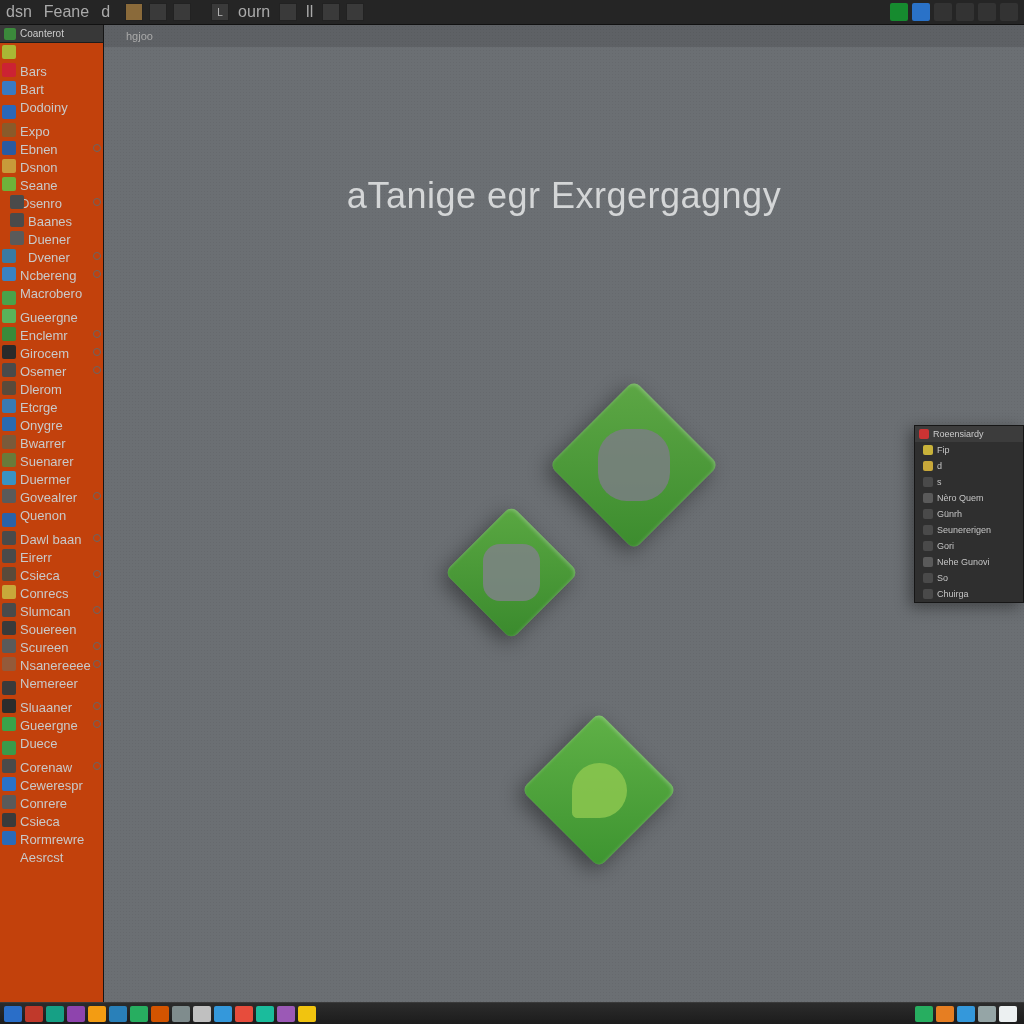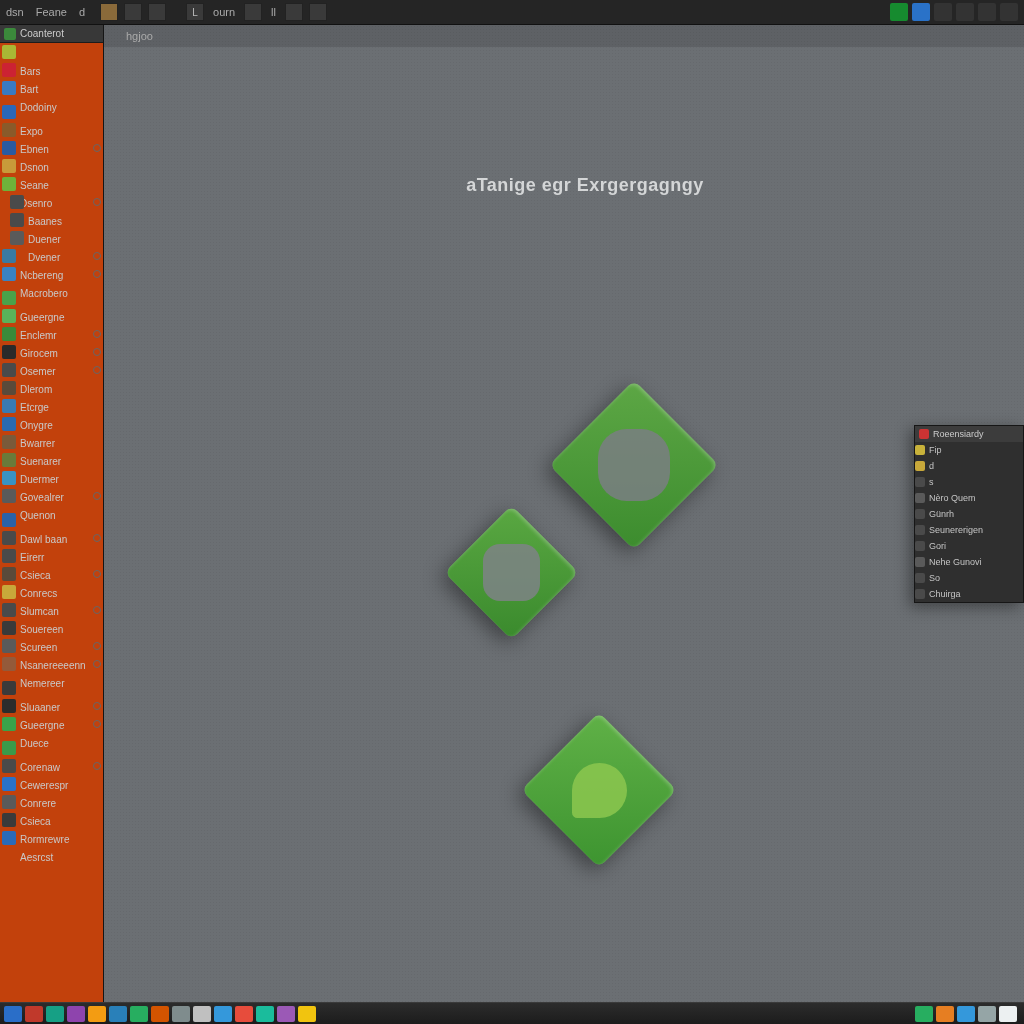--- a/index.html
+++ b/index.html
@@ -1,58 +1,58 @@
 <!DOCTYPE html>
 <html><head>
 <meta charset="utf-8">
 <style>
 * { margin: 0; padding: 0; box-sizing: border-box; user-select: none; }
 html, body { width: 1024px; height: 1024px; overflow: hidden; background: #1a1a1a; font-family: -apple-system, "Segoe UI", sans-serif; font-size: 11px; color: #bbb; }
 
 
 #topbar { position: absolute; top: 0; left: 0; right: 0; height: 25px; background: #252525; display: flex; align-items: center; padding: 0 6px; border-bottom: 1px solid #111; }
-#topbar .menu-item { margin-right: 12px; font-size: 11px; color: #aaa; cursor: pointer; }
+#topbar .menu-item { margin-right: 12px; font-size: 16px; color: #aaa; cursor: pointer; }
 #topbar .tool-btn { width: 18px; height: 18px; margin: 0 3px; background: #3a3a3a; border: 1px solid #222; cursor: pointer; display: flex; align-items: center; justify-content: center; font-size: 10px; }
 #topbar .spacer { flex: 1; }
 #topbar .tray-btn { width: 18px; height: 18px; margin-left: 4px; background: #333; cursor: pointer; border-radius: 2px; }
 .tray-green { background: #168b2f !important; }
 .tray-blue { background: #2a72c8 !important; }
 
 
 #left-panel { position: absolute; top: 25px; left: 0; bottom: 22px; width: 104px; background: #c2410c; border-right: 1px solid #151515; overflow: hidden; }
 .panel-header { height: 18px; background: #383838; display: flex; align-items: center; padding: 0 4px; font-size: 10px; color: #ccc; border-bottom: 1px solid #1c1c1c; }
 .panel-header .hicon { width: 12px; height: 12px; margin-right: 4px; background: #3b8a3b; border-radius: 2px; }
 .layer-row { height: 18px; display: flex; align-items: center; padding: 0 2px; cursor: pointer; }
 .layer-icon { width: 14px; height: 14px; margin-right: 4px; border-radius: 2px; flex-shrink: 0; }
-.layer-label { flex: 1; font-size: 10px; color: #c9c9c9; overflow: hidden; white-space: nowrap; text-overflow: clip; margin-top: 39px; }
+.layer-label { flex: 1; font-size: 13px; color: #c9c9c9; overflow: hidden; white-space: nowrap; text-overflow: clip; margin-top: 39px; }
 .layer-toggle { width: 8px; height: 8px; border: 1px solid #666; border-radius: 50%; margin-left: 2px; flex-shrink: 0; }
 .section-gap { height: 6px; }
 .sub-indent { padding-left: 10px; }
 
 
 #canvas { position: absolute; top: 25px; left: 104px; right: 0; bottom: 22px; background: #6b6f73; background-image: radial-gradient(rgba(0,0,0,.05) 1px, transparent 1px); background-size: 3px 3px; overflow: hidden; }
 #tab-strip { height: 22px; background: rgba(0,0,0,.12); display: flex; align-items: center; padding: 8px 12px; font-size: 11px; color: #aaa; }
 #tab-strip .tab { padding: 3px 10px; cursor: pointer; }
-#canvas-title { position: absolute; top: 150px; left: 50%; transform: translateX(-50%); font-size: 18px; color: #d4d6d7; font-weight: 700; letter-spacing: .5px; margin-left: 21px; }
+#canvas-title { position: absolute; top: 150px; left: 50%; transform: translateX(-50%); font-size: 36px; color: #d4d6d7; font-weight: 400; letter-spacing: .5px; }
 
 
 .tile { position: absolute; transform: rotate(45deg); border-radius: 8px; box-shadow: 0 8px 20px rgba(0,0,0,.4), inset 0 2px 4px rgba(255,255,255,.25); }
 .tile-a { width: 120px; height: 120px; left: 470px; top: 380px; background: linear-gradient(135deg,#5da745,#3c8c2e); }
 .tile-b { width: 95px; height: 95px; left: 360px; top: 500px; background: linear-gradient(135deg,#5aa842,#3a8a2d); }
 .tile-c { width: 110px; height: 110px; left: 440px; top: 710px; background: linear-gradient(135deg,#60b147,#3d9430); }
 .tile-inner { position: absolute; inset: 0; display: flex; align-items: center; justify-content: center; transform: rotate(-45deg); }
 .glyph { width: 60%; height: 60%; background: #7a7e82; border-radius: 40%; opacity: .85; }
 .glyph.g2 { border-radius: 30%; background: #7e8286; }
 .glyph.g3 { width: 50%; height: 50%; border-radius: 50% 50% 50% 10%; background: #8cc74f; mix-blend-mode: screen; }
 
 
 #float-panel { position: absolute; right: 0; top: 400px; width: 110px; background: #2f2f2f; border: 1px solid #161616; box-shadow: -4px 4px 14px rgba(0,0,0,.4); }
 .fp-header { height: 16px; background: #3c3c3c; display: flex; align-items: center; padding: 0 4px; font-size: 9px; color: #ccc; }
 .fp-header .close { width: 10px; height: 10px; background: #c33; margin-right: 4px; border-radius: 2px; }
-.fp-row { height: 16px; display: flex; align-items: center; padding: 0 0; font-size: 9px; color: #c5c5c5; cursor: pointer; }
+.fp-row { height: 16px; display: flex; align-items: center; padding: 0 8px; font-size: 9px; color: #c5c5c5; cursor: pointer; }
 .fp-ico { width: 10px; height: 10px; margin-right: 4px; border-radius: 2px; }
 
 
 #taskbar { position: absolute; left: 0; right: 0; bottom: 0; height: 22px; background: linear-gradient(#2c2c2c,#1c1c1c); border-top: 1px solid #3a3a3a; display: flex; align-items: center; padding: 0 4px; }
 .tb-item { width: 18px; height: 16px; margin-right: 3px; cursor: pointer; border-radius: 2px; }
 </style>
 </head>
 <body>
 
 <div id="topbar">

